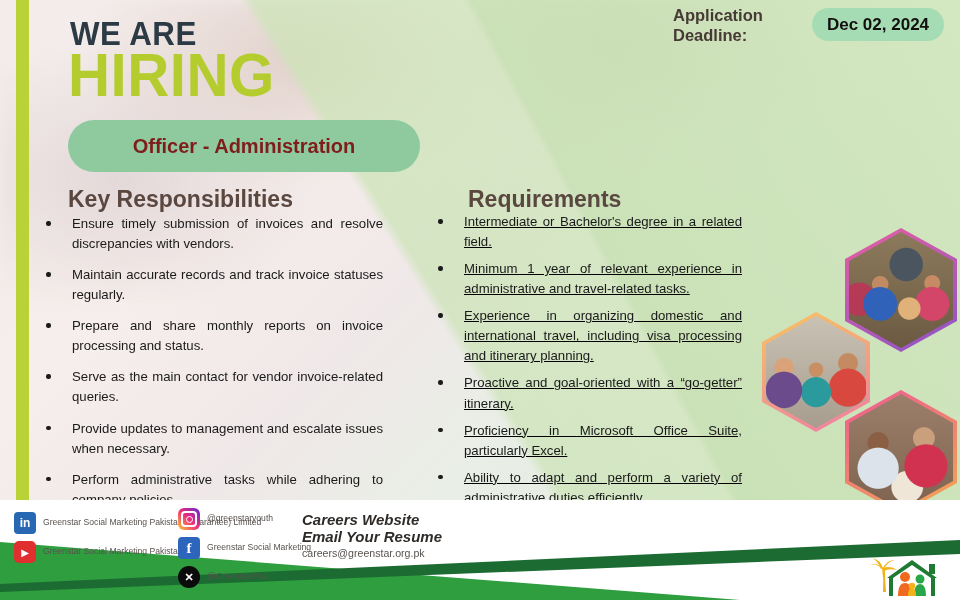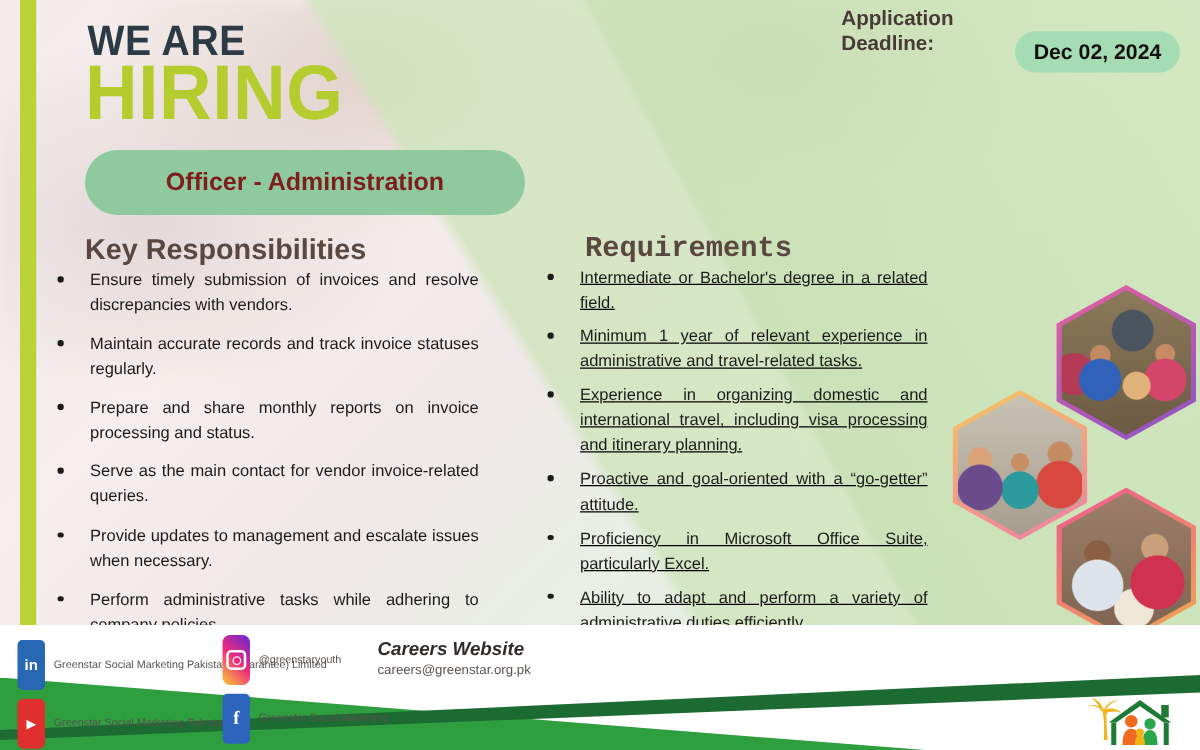--- a/index.html
+++ b/index.html
@@ -68,31 +68,31 @@
   .title-pill span{
     font-size:20px;font-weight:bold;color:#7f1d1d;
   }
   
   .deadline-label{
     position:absolute;right:157px;top:5px;width:130px;
     text-align:left;font-size:16.5px;font-weight:bold;line-height:1.22;
     color:#463a35;
   }
   .deadline-badge{
-    position:absolute;right:16px;top:25px;width:132px;height:33px;
+    position:absolute;right:16px;top:8px;width:132px;height:33px;
     background:#a6dcb4;border-radius:17px;
     display:flex;align-items:center;justify-content:center;
   }
   .deadline-badge span{font-size:17px;font-weight:bold;color:#12100f;}
   
   .col-head{
     position:absolute;font-size:23px;font-weight:bold;color:#5a4740;
   }
   #resp-head{left:68px;top:186px;}
-  #req-head{left:468px;top:186px;font-family:Liberation Mono, monospace;}
+  #req-head{left:468px;top:186px;}
   ul.bullets{
     position:absolute;margin:0;padding:0;list-style:none;
   }
   #resp-list{left:38px;top:214px;width:345px;}
   #req-list{left:430px;top:212px;width:312px;text-decoration:underline;}
   ul.bullets li{
     position:relative;padding-left:34px;margin-bottom:11px;
     font-size:13.2px;line-height:1.52;color:#1a1a1a;
     text-align:justify;
   }
@@ -144,21 +144,21 @@
       radial-gradient(circle at 74% 62%, #d0324f 0 20%, transparent 21%),
       radial-gradient(circle at 72% 38%, #caa07c 0 10%, transparent 11%),
       radial-gradient(circle at 56% 80%, #f0e6d8 0 14%, transparent 15%),
       linear-gradient(#9c7f6a,#7d6350);}
   
   .social-col{position:absolute;}
   #social-col-1{left:14px;top:512px;}
   #social-col-2{left:178px;top:508px;}
   .social-row{display:flex;align-items:center;margin-bottom:7px;}
   .social-row .txt{font-size:8.6px;line-height:1.32;color:#58524f;margin-left:7px;}
-  .ic{width:22px;height:40px;flex:0 0 22px;border-radius:4px;
+  .ic{width:22px;height:22px;flex:0 0 22px;border-radius:4px;
       display:flex;align-items:center;justify-content:center;}
   .ic-li{background:#2867b2;color:#fff;font-weight:bold;font-size:12px;
          font-family:"Liberation Sans",sans-serif;}
   .ic-yt{background:#e02f2f;border-radius:5px;color:#fff;font-size:10px;}
   .ic-ig{background:linear-gradient(45deg,#f9ce34,#ee2a7b,#6228d7);border-radius:6px;}
   .ic-ig .glyph{width:12px;height:12px;border:2px solid #fff;border-radius:4px;
                 position:relative;}
   .ic-ig .glyph::after{content:"";position:absolute;left:2.5px;top:2.5px;
                 width:5px;height:5px;border:1.6px solid #fff;border-radius:50%;}
   .ic-fb{background:#2d65bd;color:#fff;font-weight:bold;font-size:15px;
@@ -201,21 +201,21 @@
     <li>Serve as the main contact for vendor invoice-related queries.</li>
     <li>Provide updates to management and escalate issues when necessary.</li>
     <li>Perform administrative tasks while adhering to company policies.</li>
   </ul>
 
   <div class="col-head" id="req-head">Requirements</div>
   <ul class="bullets" id="req-list">
     <li>Intermediate or Bachelor's degree in a related field.</li>
     <li>Minimum 1 year of relevant experience in administrative and travel-related tasks.</li>
     <li>Experience in organizing domestic and international travel, including visa processing and itinerary planning.</li>
-    <li>Proactive and goal-oriented with a “go-getter” attitude.</li>
+    <li>Proactive and goal-oriented with a “go-getter” itinerary.</li>
     <li>Proficiency in Microsoft Office Suite, particularly Excel.</li>
     <li>Ability to adapt and perform a variety of administrative duties efficiently.</li>
   </ul>
 
   <div class="hex" id="hex1">
     <div class="hex-inner">
       <div class="ph ph1"></div>
     </div>
   </div>
   <div class="hex" id="hex2">
@@ -264,20 +264,21 @@
     <div class="social-row">
       <div class="ic ic-x">
         <span>✕</span>
       </div>
       <div class="txt">@GreenstarPak</div>
     </div>
   </div>
 
   <div class="careers">
     <div class="c-head">Careers Website</div>
+    <div class="c-head">Email Your Resume</div>
     <div class="c-sub">careers@greenstar.org.pk</div>
   </div>
 
   <svg id="logo" viewBox="0 0 86 44">
     <g>
       <path d="M18 16 q-7 -6 -13 -3 q7 -2 12 4 z" fill="#f2b31a"></path>
       <path d="M18 16 q-3 -8 -10 -10 q6 5 8 11 z" fill="#f2b31a"></path>
       <path d="M18 16 q4 -8 12 -8 q-8 2 -11 9 z" fill="#f2b31a"></path>
       <path d="M18 16 q8 -3 14 2 q-8 -2 -13 1 z" fill="#f2b31a"></path>
       <path d="M17 16 q2 12 1 24 h3 q-1 -13 -1 -24 z" fill="#f2b31a"></path>

